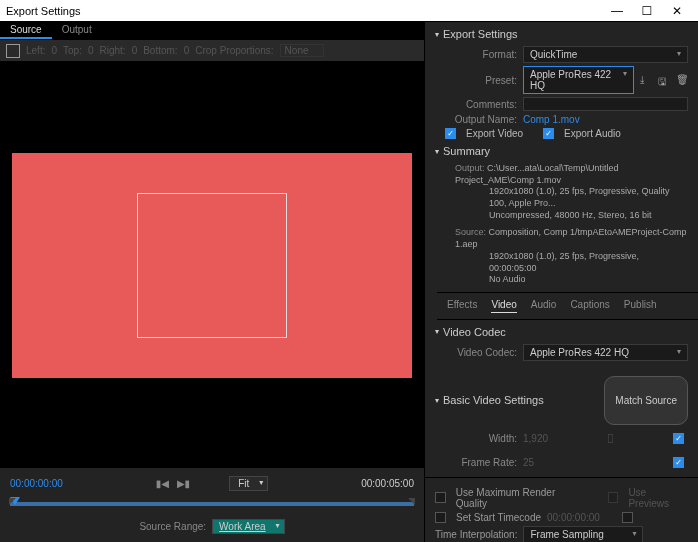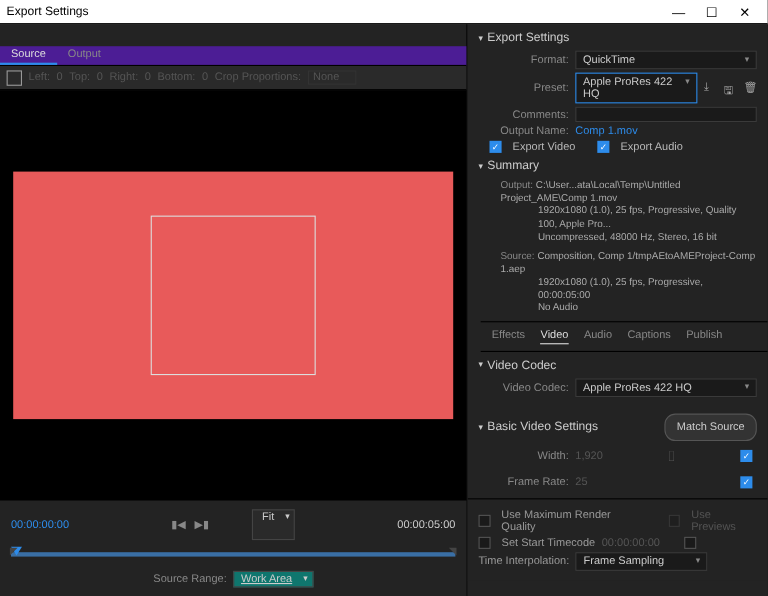--- a/index.html
+++ b/index.html
@@ -6,34 +6,34 @@
 body { background: #1e1e1e; color: #b8b8b8; font-size: 11px; width: 698px; height: 542px; overflow: hidden; }
 .titlebar { height: 22px; background: #fff; display: flex; align-items: center; padding: 0 6px; border-bottom: 1px solid #000; }
 .titlebar .title { color: #000; font-size: 11px; flex: 1; }
 .titlebar .winbtns { display: flex; gap: 0; }
 .titlebar .winbtn { width: 30px; height: 20px; display: flex; align-items: center; justify-content: center; color: #000; cursor: pointer; font-size: 12px; }
 .main { display: flex; height: 520px; }
 .left { width: 425px; background: #232323; display: flex; flex-direction: column; border-right: 1px solid #000; }
 .right { flex: 1; background: #232323; display: flex; flex-direction: column; overflow-y: auto; }
 .right::-webkit-scrollbar { width: 6px; }
 .right::-webkit-scrollbar-thumb { background: #444; }
-.tabs { display: flex; height: 18px; background: #4c1d95; border-bottom: 1px solid #000; margin-top: 20px; }
+.tabs { display: flex; height: 18px; background: #000000; border-bottom: 1px solid #000; }
 .tab { padding: 2px 10px; color: #888; cursor: pointer; font-size: 10px; }
 .tab.active { color: #ddd; border-bottom: 2px solid #2d8ceb; }
 .topbar { height: 22px; background: #2a2a2a; display: flex; align-items: center; padding: 0 6px; gap: 6px; border-bottom: 1px solid #000; }
 .topbar .cropicon { width: 14px; height: 14px; border: 1px solid #999; }
 .topbar .dim { color: #555; font-size: 10px; text-align: right; }
 .preview-area { flex: 1; background: #000; display: flex; align-items: center; justify-content: center; position: relative; }
 .preview-canvas { width: 400px; height: 225px; background: #e85a5a; display: flex; align-items: center; justify-content: center; }
 .preview-canvas .safebox { width: 150px; height: 145px; border: 1px solid #ddd; }
 .timeline-bar { background: #232323; padding: 8px 10px; }
 .tl-row { display: flex; align-items: center; gap: 8px; font-size: 10px; }
 .tc { color: #2d8ceb; }
 .tl-spacer { flex: 1; }
-.fitdd { background: #2a2a2a; border: 1px solid #444; color: #ccc; padding: 1px 18px 14px 8px; font-size: 10px; position: relative; }
+.fitdd { background: #2a2a2a; border: 1px solid #444; color: #ccc; padding: 1px 18px 1px 8px; font-size: 10px; position: relative; }
 .fitdd::after { content: "▾"; position: absolute; right: 4px; font-size: 8px; }
 .timeline-track { margin-top: 6px; height: 14px; position: relative; }
 .tl-base { height: 4px; background: #3a6fa5; position: relative; top: 5px; }
 .tl-head { position: absolute; left: 0; top: 0; width: 0; height: 0; border-left: 5px solid transparent; border-right: 5px solid transparent; border-top: 8px solid #2d8ceb; }
 .tl-tri-l, .tl-tri-r { position: absolute; top: 1px; width: 0; height: 0; border-top: 7px solid #444; border-bottom: 0; }
 .tl-tri-l { left: -1px; border-right: 7px solid transparent; border-left: 0; }
 .tl-tri-r { right: -1px; border-left: 7px solid transparent; border-right: 0; }
 .srcrange { margin-top: 8px; display: flex; align-items: center; justify-content: center; gap: 6px; font-size: 10px; color: #888; }
 .srcrange .dd { background: #0f766e; border: 1px solid #444; color: #ccc; padding: 1px 18px 1px 6px; position: relative; font-size: 10px; text-decoration: underline; }
 .srcrange .dd::after { content: "▾"; position: absolute; right: 4px; font-size: 8px; }
@@ -50,21 +50,21 @@
 .link { color: #2d8ceb; cursor: pointer; }
 .icons-row { display: flex; gap: 6px; }
 .mini-icon { width: 12px; height: 12px; color: #aaa; }
 .cb { width: 11px; height: 11px; background: #2d8ceb; display: inline-flex; align-items: center; justify-content: center; color: #fff; font-size: 8px; margin-right: 4px; }
 .cb.empty { background: #1a1a1a; border: 1px solid #555; }
 .summary { font-size: 9px; line-height: 1.3; color: #aaa; padding-left: 20px; }
 .summary .k { color: #888; }
 .vtabs { display: flex; gap: 14px; padding: 6px 10px; border-top: 1px solid #000; border-bottom: 1px solid #000; font-size: 10px; margin-left: 12px; }
 .vtab { color: #888; cursor: pointer; padding-bottom: 2px; }
 .vtab.active { color: #ddd; border-bottom: 1px solid #ddd; }
-.pillbtn { background: #333; border: 1px solid #555; border-radius: 10px; color: #ccc; padding: 6px 10px; font-size: 10px; cursor: pointer; }
+.pillbtn { background: #333; border: 1px solid #555; border-radius: 10px; color: #ccc; padding: 18px 10px; font-size: 10px; cursor: pointer; }
 .dimval { color: #555; }
 .bottombar { border-top: 1px solid #000; padding: 6px 10px; background: #232323; }
 .bottombar .row .lbl2 { color: #999; }
 .slider { flex: 1; height: 2px; background: #555; position: relative; }
 .slider .knob { position: absolute; right: 18px; top: -4px; width: 10px; height: 10px; border-radius: 50%; background: #888; }
 .step-icons { display:flex; gap:2px; color:#888; }
 </style>
 </head>
 <body>
 

